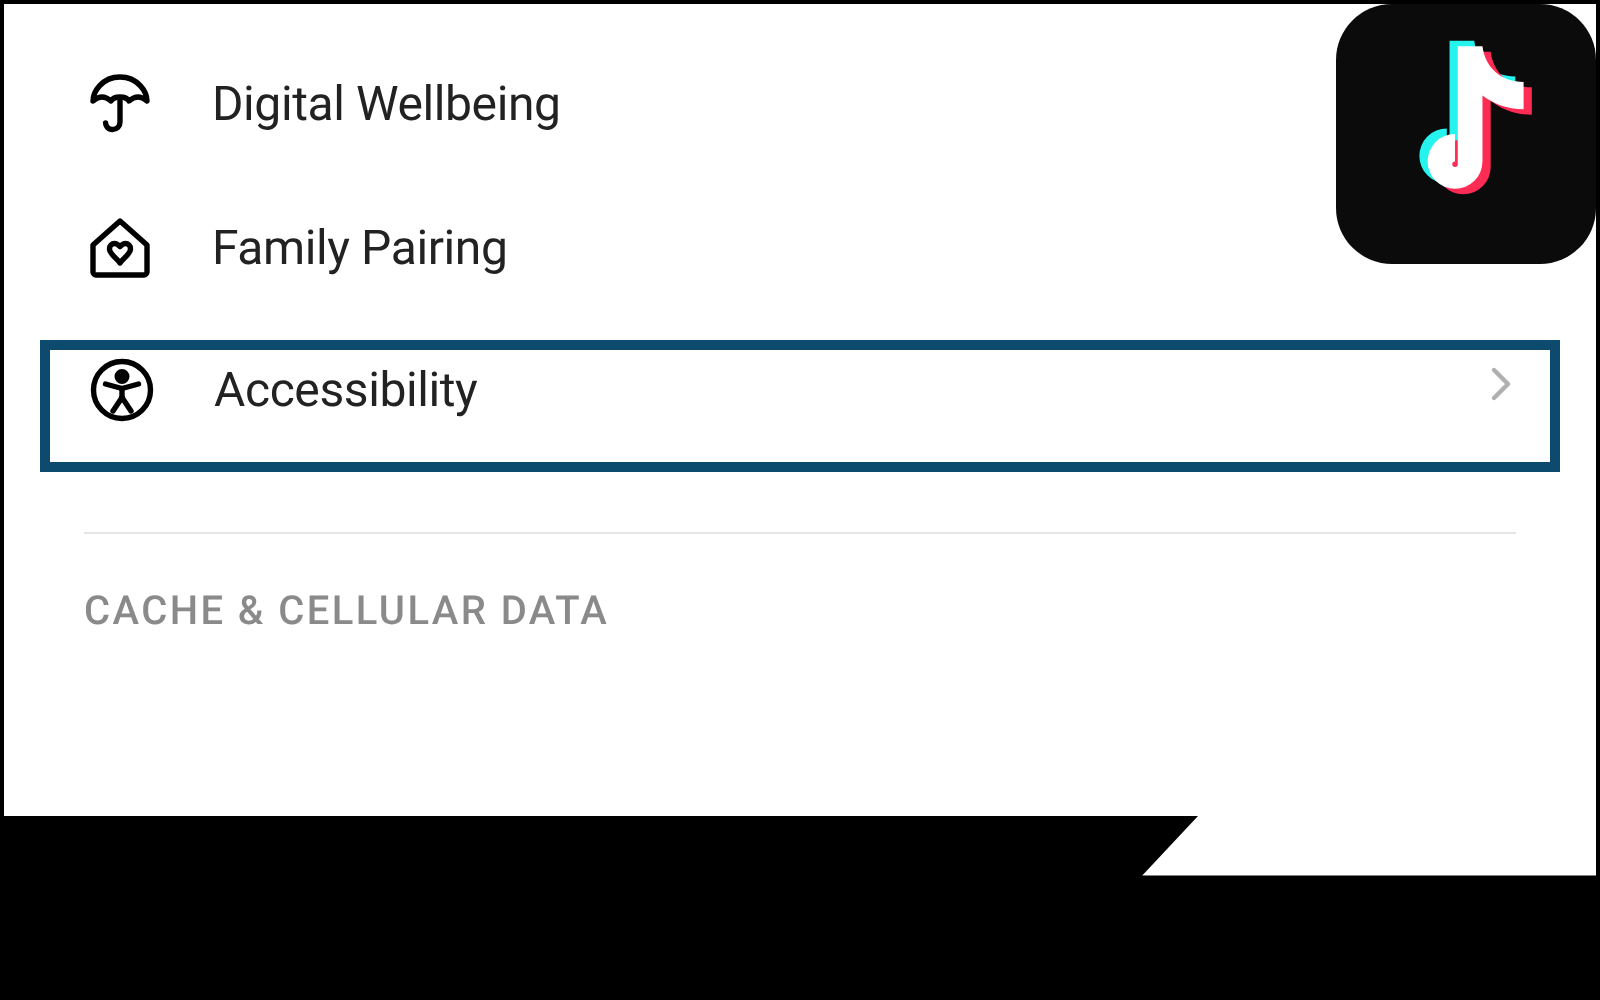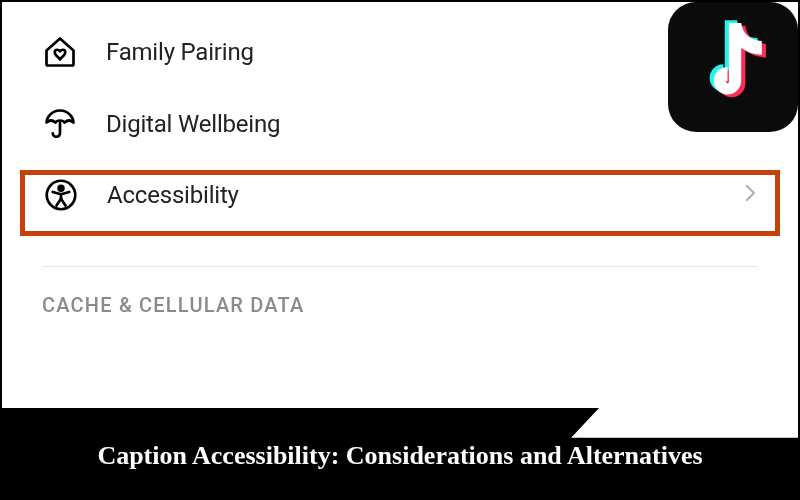--- a/index.html
+++ b/index.html
@@ -34,21 +34,21 @@
     color: #b0b0b0;
     font-size: 22px;
   }
   .row svg.icn {
     width: 36px;
     height: 36px;
     flex: 0 0 36px;
   }
   .highlighted {
     margin: 10px 18px 0 18px;
-    border: 5px solid #c2410c;
+    border: 5px solid #0c4a6e;
     padding: 0 18px 16px 18px;
     height: 66px;
   }
   .divider {
     height: 1px;
     background: #e6e6e6;
     margin: 30px 40px 0 40px;
   }
   .section-header {
     padding: 26px 40px 0 40px;
@@ -96,32 +96,32 @@
     font-family: Georgia, "Times New Roman", serif;
   }
 </style>
 </head>
 <body>
 
 <div class="settings-list">
 
   <div class="row">
     <svg class="icn" viewBox="0 0 24 24" fill="none" stroke="#000" stroke-width="1.8" stroke-linecap="round" stroke-linejoin="round">
+      <path d="M12 3 C6 3 3 8 3 11 C5 9.2 7 9.2 9 11 C10 9.2 14 9.2 15 11 C17 9.2 19 9.2 21 11 C21 8 18 3 12 3 Z"></path>
+      <path d="M12 11 V18 C12 19.5 11 20.5 9.5 20.5 C8 20.5 7.2 19.3 7.2 18.3"></path>
+    </svg>
+    <span class="label">Digital Wellbeing</span>
+  </div>
+
+  <div class="row">
+    <svg class="icn" viewBox="0 0 24 24" fill="none" stroke="#000" stroke-width="1.8" stroke-linecap="round" stroke-linejoin="round">
       <path d="M3 11 L12 3 L21 11 V20 C21 20.5 20.5 21 20 21 H4 C3.5 21 3 20.5 3 20 Z"></path>
       <path d="M12 17 C11 15.5 8.5 14 8.5 12.3 C8.5 11.2 9.3 10.5 10.2 10.5 C11 10.5 11.5 11 12 11.5 C12.5 11 13 10.5 13.8 10.5 C14.7 10.5 15.5 11.2 15.5 12.3 C15.5 14 13 15.5 12 17 Z"></path>
     </svg>
     <span class="label">Family Pairing</span>
-  </div>
-
-  <div class="row">
-    <svg class="icn" viewBox="0 0 24 24" fill="none" stroke="#000" stroke-width="1.8" stroke-linecap="round" stroke-linejoin="round">
-      <path d="M12 3 C6 3 3 8 3 11 C5 9.2 7 9.2 9 11 C10 9.2 14 9.2 15 11 C17 9.2 19 9.2 21 11 C21 8 18 3 12 3 Z"></path>
-      <path d="M12 11 V18 C12 19.5 11 20.5 9.5 20.5 C8 20.5 7.2 19.3 7.2 18.3"></path>
-    </svg>
-    <span class="label">Digital Wellbeing</span>
   </div>
 
   <div class="row highlighted">
     <svg class="icn" viewBox="0 0 24 24" fill="none" stroke="#000" stroke-width="1.8" stroke-linecap="round" stroke-linejoin="round">
       <circle cx="12" cy="12" r="9.5"></circle>
       <circle cx="12" cy="7.5" r="1.6" fill="#000"></circle>
       <path d="M6.5 10 L12 11.5 L17.5 10" fill="none"></path>
       <path d="M12 11.5 V14.5"></path>
       <path d="M12 14.5 L9 19"></path>
       <path d="M12 14.5 L15 19"></path>
@@ -145,14 +145,13 @@
     <g transform="translate(3,3)">
       <path fill="#25F4EE" d="M33 0v42a10 10 0 1 1-10-10v10a1 1 0 1 0 1 1V0h9c1 8 7 13 15 13v10c-6 0-11-2-15-5z" transform="translate(-3,-2)"></path>
       <path fill="#FE2C55" d="M33 0v42a10 10 0 1 1-10-10v10a1 1 0 1 0 1 1V0h9c1 8 7 13 15 13v10c-6 0-11-2-15-5z" transform="translate(3,2)"></path>
       <path fill="#FFFFFF" d="M33 0v42a10 10 0 1 1-10-10v10a1 1 0 1 0 1 1V0h9c1 8 7 13 15 13v10c-6 0-11-2-15-5z"></path>
     </g>
   </svg>
 </div>
 
 <div class="caption-banner">
   <div class="bg"></div>
-  <div class="txt">Caption Accessibility: Considerations and Alternatives</div>
 </div>
 
 </body></html>

